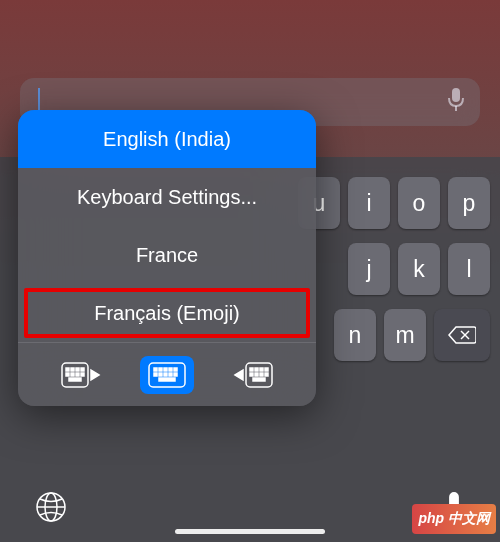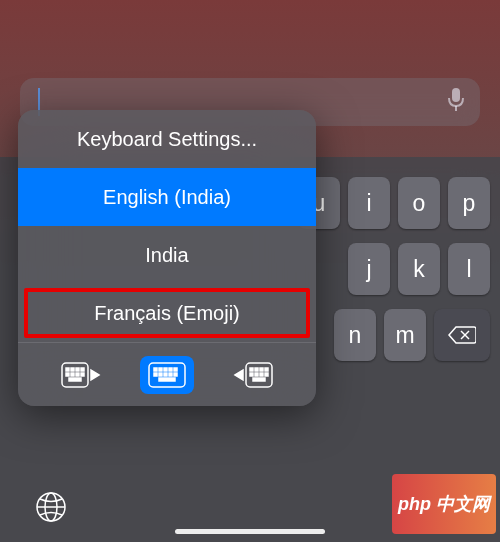--- a/index.html
+++ b/index.html
@@ -165,25 +165,25 @@
     }
     .kbd-icon.active {
       background: #007AFF;
     }
 
     
     .watermark {
       position: absolute;
       bottom: 8px;
       right: 4px;
-      font-size: 18px;
+      font-size: 14px;
       font-weight: bold;
       color: #fff;
       background: linear-gradient(to right, #d64545, #e67e45);
-      padding: 18px 6px;
+      padding: 6px 6px;
       border-radius: 4px;
       font-style: italic;
     }
   </style>
 </head>
 <body>
 
 <div class="search-bar">
   <div class="search-cursor"></div>
   <span class="mic-icon">
@@ -236,23 +236,23 @@
         <line x1="12" y1="24" x2="12" y2="30"></line>
         <line x1="7" y1="30" x2="17" y2="30"></line>
       </svg>
     </div>
   </div>
 
   <div class="home-indicator"></div>
 </div>
 
 <div class="popup">
+  <div class="popup-item selected">English (India)</div>
   <div class="popup-item">Keyboard Settings...</div>
-  <div class="popup-item selected">English (India)</div>
-  <div class="popup-item">India</div>
+  <div class="popup-item">France</div>
   <div class="popup-item highlighted">Français (Emoji)</div>
   <div class="popup-footer">
     <div class="kbd-icon">
       <svg width="40" height="26" viewBox="0 0 40 26" fill="none" stroke="#fff" stroke-width="1.5">
         <rect x="1" y="1" width="26" height="24" rx="4"></rect>
         <rect x="5" y="6" width="3" height="3" fill="#fff"></rect>
           <rect x="10" y="6" width="3" height="3" fill="#fff"></rect>
           <rect x="15" y="6" width="3" height="3" fill="#fff"></rect>
           <rect x="20" y="6" width="3" height="3" fill="#fff"></rect>
         <rect x="5" y="11" width="3" height="3" fill="#fff"></rect>

